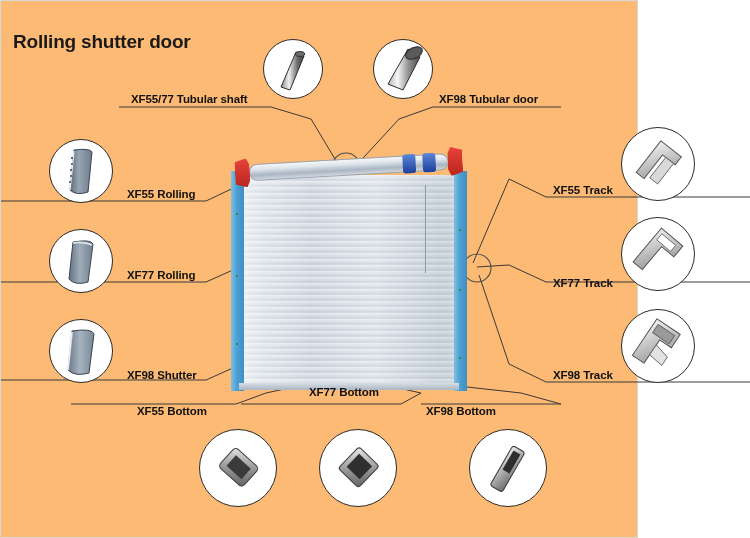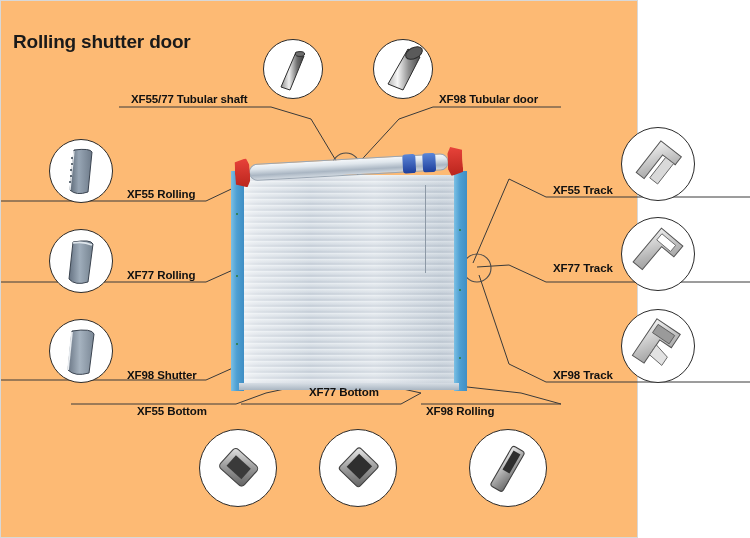--- a/index.html
+++ b/index.html
@@ -287,20 +287,20 @@
   </div>
 
   <div class="lbl" style="left:130px;top:92px;">XF55/77 Tubular shaft</div>
   <div class="lbl" style="left:438px;top:92px;">XF98 Tubular door</div>
 
   <div class="lbl" style="left:126px;top:187px;">XF55 Rolling</div>
   <div class="lbl" style="left:126px;top:268px;">XF77 Rolling</div>
   <div class="lbl" style="left:126px;top:368px;">XF98 Shutter</div>
 
   <div class="lbl" style="left:552px;top:183px;">XF55 Track</div>
-  <div class="lbl" style="left:552px;top:261px;">XF77 Track</div>
+  <div class="lbl" style="left:552px;top:276px;">XF77 Track</div>
   <div class="lbl" style="left:552px;top:368px;">XF98 Track</div>
 
   <div class="lbl" style="left:136px;top:404px;">XF55 Bottom</div>
   <div class="lbl" style="left:308px;top:385px;">XF77 Bottom</div>
-  <div class="lbl" style="left:425px;top:404px;">XF98 Rolling</div>
+  <div class="lbl" style="left:425px;top:404px;">XF98 Bottom</div>
 
 </div>
 
 </body></html>

